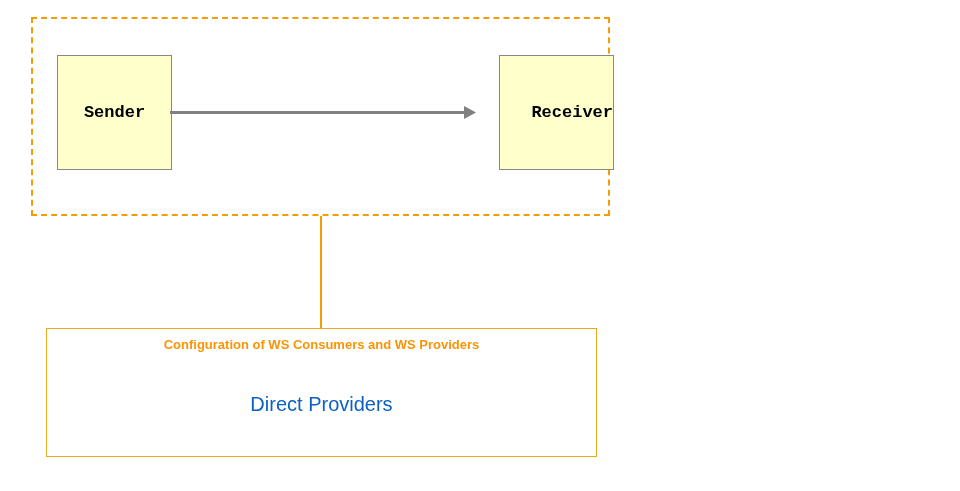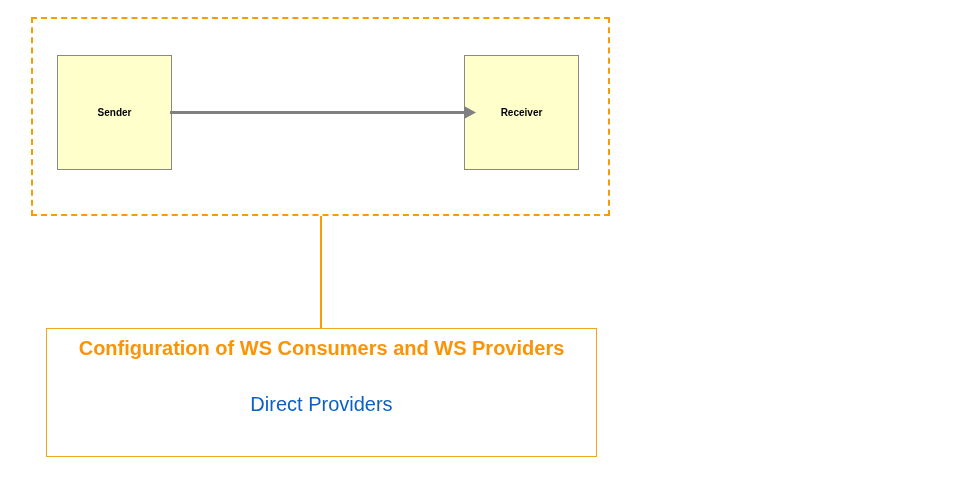--- a/index.html
+++ b/index.html
@@ -40,38 +40,40 @@
   .node {
     position: absolute;
     box-sizing: border-box;
     background: #ffffcc;
     border: 1px solid #888888;
     display: flex;
     align-items: center;
     justify-content: center;
   }
   .node-label {
-    font-size: 10px;
+    font-size: 17px;
     font-weight: bold;
     color: #000000;
     letter-spacing: 0px;
     white-space: nowrap;
+    font-family: Liberation Mono, monospace;
   }
 
   #node-sender {
     left: 57px;
     top: 55px;
     width: 115px;
     height: 115px;
   }
   #node-receiver {
-    left: 464px;
+    left: 499px;
     top: 55px;
     width: 115px;
     height: 115px;
+    justify-content: flex-end;
   }
 
   
   .arrow-svg {
     position: absolute;
     left: 170px;
     top: 100px;
     width: 306px;
     height: 26px;
     overflow: visible;
@@ -97,21 +99,21 @@
     box-sizing: border-box;
     border: 1px solid #f0a61e;
     background: #ffffff;
   }
   .annotation-title {
     position: absolute;
     left: 0;
     top: 8px;
     width: 100%;
     text-align: center;
-    font-size: 20px;
+    font-size: 13px;
     font-weight: bold;
     color: #fa9407;
     white-space: nowrap;
   }
   .annotation-subtitle {
     position: absolute;
     left: 0;
     top: 64px;
     width: 100%;
     text-align: center;

